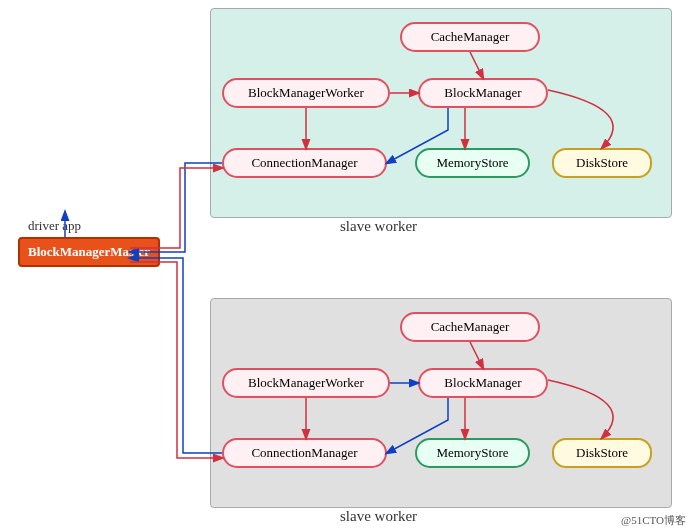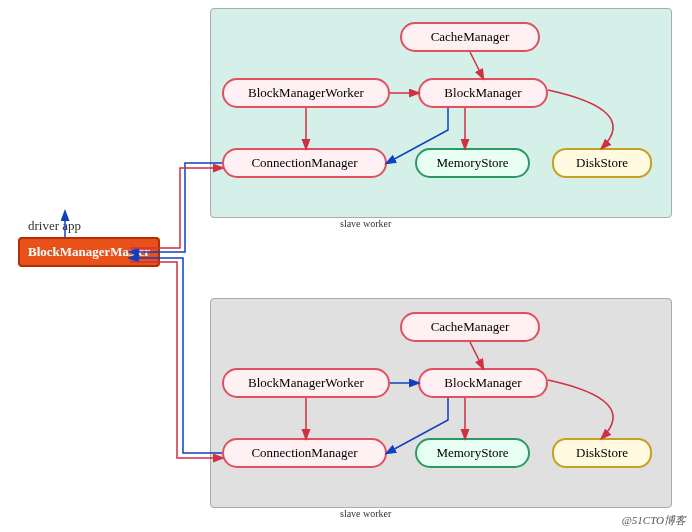--- a/index.html
+++ b/index.html
@@ -19,21 +19,20 @@
       height: 532px;
     }
 
     
     .watermark {
       position: absolute;
       bottom: 4px;
       right: 6px;
       font-size: 11px;
       color: #555;
-      font-style: italic;
     }
 
     
     .panel {
       position: absolute;
       border: 1.5px solid #aaa;
       border-radius: 4px;
     }
     .panel-green {
       background: #d4f0e8;
@@ -41,21 +40,21 @@
       width: 462px; height: 210px;
     }
     .panel-gray {
       background: #e0e0e0;
       left: 210px; top: 298px;
       width: 462px; height: 210px;
     }
 
     .panel-label {
       position: absolute;
-      font-size: 10px;
+      font-size: 15px;
       color: #333;
     }
 
     
     .node {
       position: absolute;
       border-radius: 18px;
       border: 2px solid;
       text-align: center;
       display: flex;

